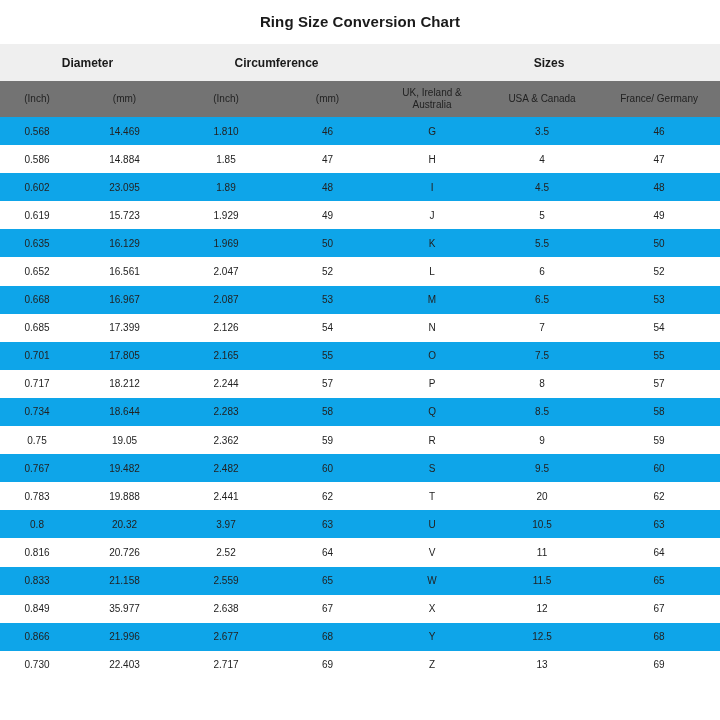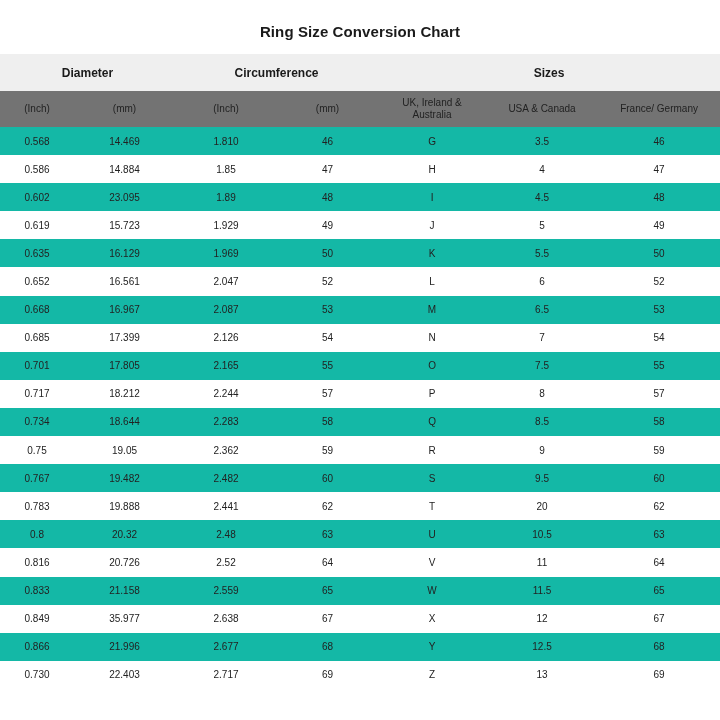--- a/index.html
+++ b/index.html
@@ -18,21 +18,21 @@
     width: 720px;
     height: 720px;
     position: relative;
     box-sizing: border-box;
   }
   .title {
     text-align: center;
     font-size: 15px;
     font-weight: bold;
     color: #1a1a1a;
-    padding-top: 23px;
+    padding-top: 13px;
     padding-bottom: 14px;
     letter-spacing: 0.1px;
   }
   table.chart {
     border-collapse: collapse;
     width: 720px;
     table-layout: fixed;
   }
   table.chart td, table.chart th {
     text-align: center;
@@ -58,21 +58,21 @@
     color: #222222;
     line-height: 1.25;
     padding: 0 4px;
   }
   tr.data-row td {
     height: 28.1px;
     font-size: 10px;
     color: #222222;
   }
   tr.odd {
-    background: #14b8a6;
+    background: #0ea5e9;
   }
   tr.even {
     background: #ffffff;
   }
   .col-a { width: 74px; }
   .col-b { width: 101px; }
   .col-c { width: 102px; }
   .col-d { width: 101px; }
   .col-e { width: 108px; }
   .col-f { width: 112px; }
@@ -234,21 +234,21 @@
         <td>19.888</td>
         <td>2.441</td>
         <td>62</td>
         <td>T</td>
         <td>20</td>
         <td>62</td>
       </tr>
       <tr class="data-row odd">
         <td>0.8</td>
         <td>20.32</td>
-        <td>2.48</td>
+        <td>3.97</td>
         <td>63</td>
         <td>U</td>
         <td>10.5</td>
         <td>63</td>
       </tr>
       <tr class="data-row even">
         <td>0.816</td>
         <td>20.726</td>
         <td>2.52</td>
         <td>64</td>

